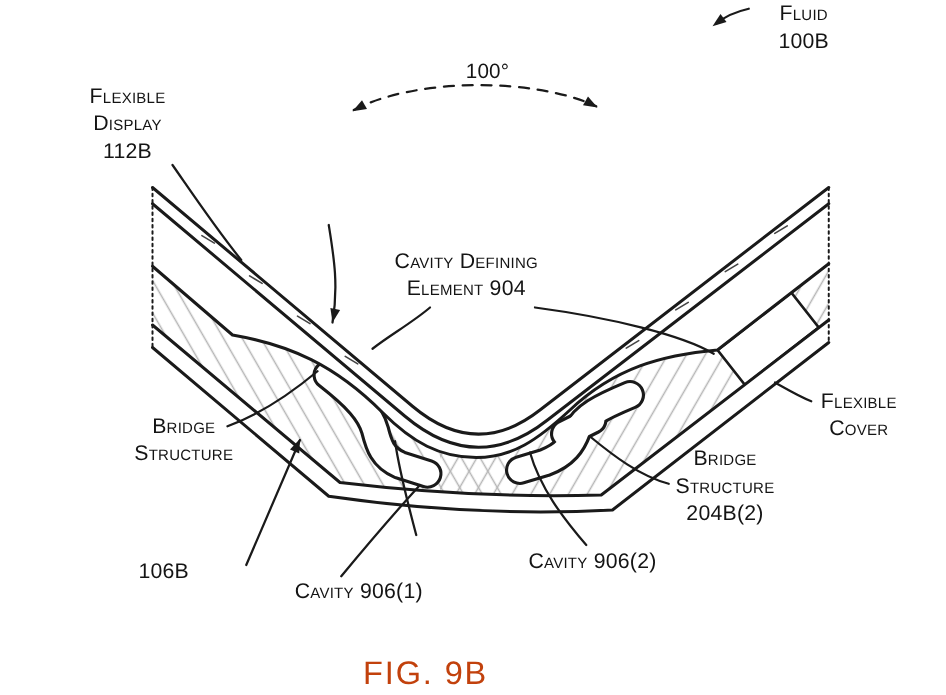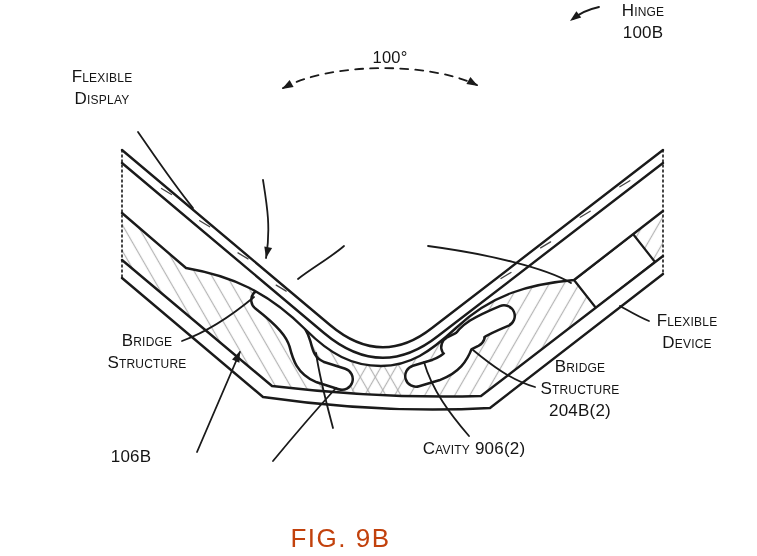--- a/index.html
+++ b/index.html
@@ -103,55 +103,63 @@
         <polygon points="570,21 576.4,11.2 581.2,17.6"></polygon>
         <polygon points="282,89 289.6,80.1 293.6,87.1"></polygon>
         <polygon points="478,86 466.4,84.1 470.4,77.1"></polygon>
         <polygon points="266,258 264.3,246.4 272.1,248"></polygon>
         <polygon points="240,351 239.4,362.7 232,359.6"></polygon>
       </g>
     </g>
   </svg>
 
   <div class="lbl" style="left:597px;top:0px;width:92px">
-    <div>Hinge</div>
+    <div>Fluid</div>
     <div>100B</div>
   </div>
 
   <div class="lbl angle" style="left:362px;top:36px;width:56px">
     <div>100°</div>
   </div>
 
   <div class="lbl" style="left:38px;top:66px;width:128px">
     <div>Flexible</div>
     <div>Display</div>
+    <div>112B</div>
   </div>
 
 
+  <div class="lbl" style="left:282px;top:198px;width:182px">
+    <div>Cavity Defining</div>
+    <div>Element 904</div>
+  </div>
 
   <div class="lbl" style="left:72px;top:330px;width:150px">
     <div>Bridge</div>
     <div>Structure</div>
   </div>
 
   <div class="lbl" style="left:506px;top:356px;width:148px">
     <div>Bridge</div>
     <div>Structure</div>
     <div>204B(2)</div>
   </div>
 
   <div class="lbl" style="left:628px;top:310px;width:118px">
     <div>Flexible</div>
-    <div>Device</div>
+    <div>Cover</div>
   </div>
 
   <div class="lbl" style="left:36px;top:446px;width:190px">
     <div>106B</div>
   </div>
 
+  <div class="lbl" style="left:212px;top:462px;width:150px">
+    <div>Cavity 906(1)</div>
+  </div>
 
 
   <div class="lbl" style="left:398px;top:438px;width:152px">
     <div>Cavity 906(2)</div>
   </div>
 
   <div class="lbl caption" style="left:278px;top:522px;width:125px">
     <div>FIG. 9B</div>
   </div>
 

